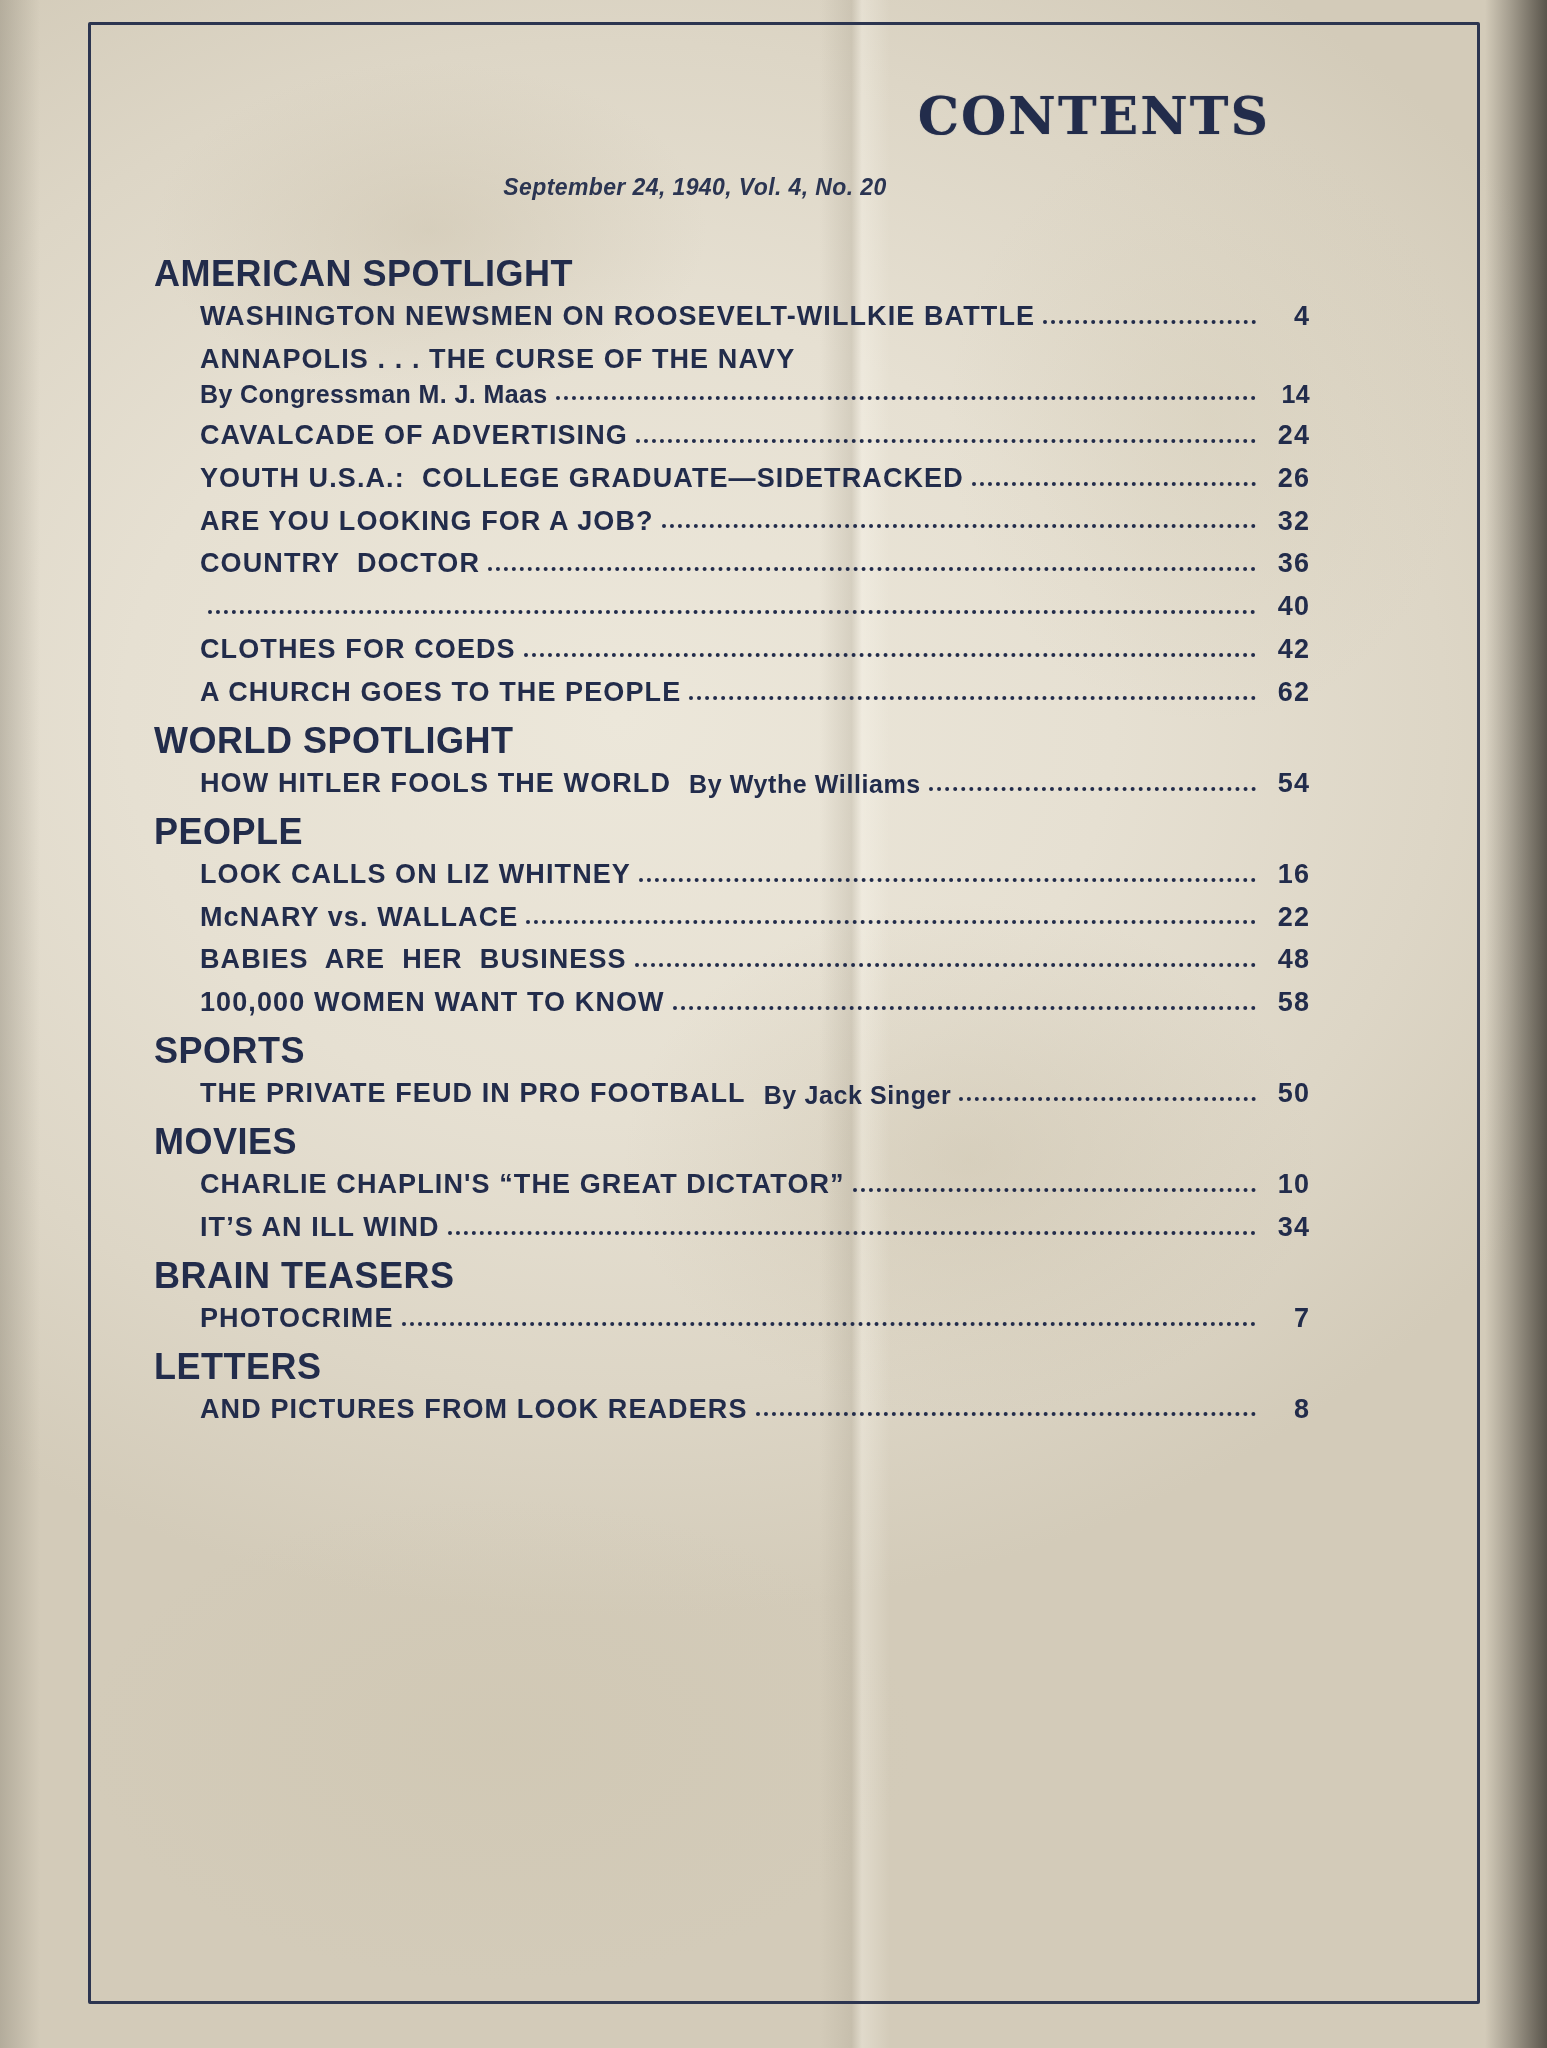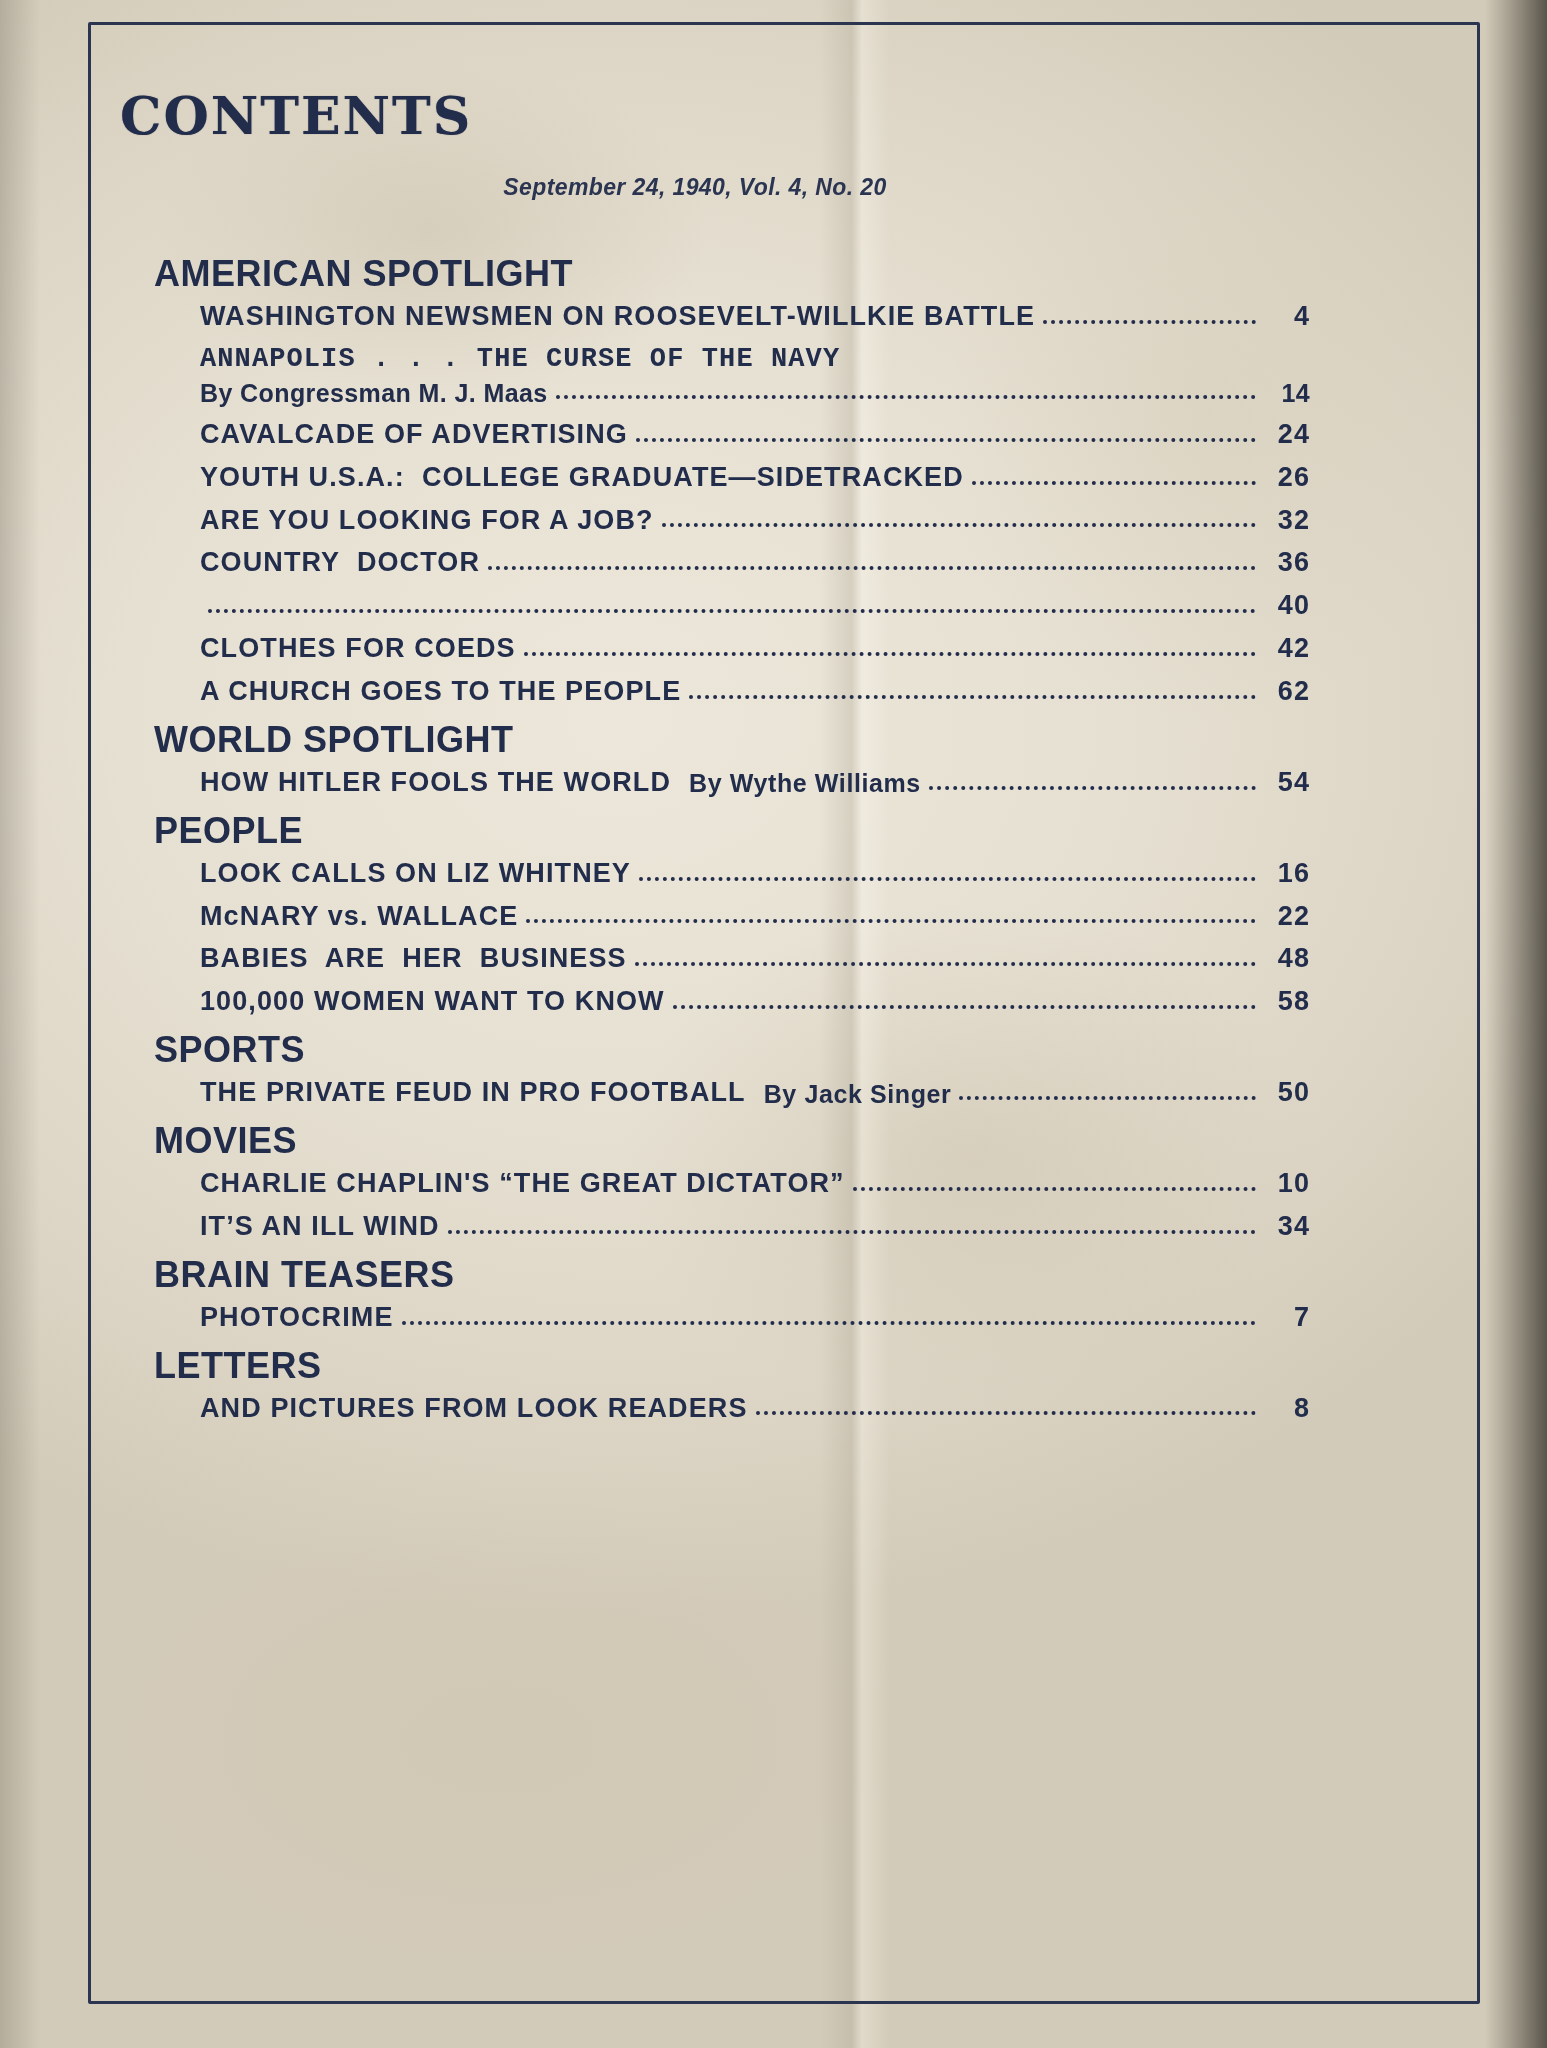--- a/index.html
+++ b/index.html
@@ -68,21 +68,21 @@
   
   #content {
     position: absolute;
     left: 120px;
     top: 60px;
     width: 1340px;
     color: #222c4b;
   }
 
   #toc-title {
-    text-align: left;
+    text-align: right;
     font-family: "DejaVu Serif", serif;
     font-weight: bold;
     font-size: 52px;
     letter-spacing: 2px;
     color: #222c4b;
     margin: 25px 0 0 0;
     padding-right: 190px;
     text-shadow: 0 0 1px rgba(34,44,75,0.5);
   }
   #toc-issue {
@@ -150,21 +150,20 @@
   .entry-twoline {
     padding-left: 48px;
     margin-bottom: 11px;
   }
   .entry-twoline .line1 {
     font-size: 27px;
     font-weight: bold;
     letter-spacing: 1.1px;
     color: #222c4b;
     margin-bottom: 5px;
-    font-family: Liberation Mono, monospace;
   }
   .entry-twoline .line2 {
     display: flex;
     align-items: flex-end;
     font-size: 25px;
     font-weight: bold;
     letter-spacing: 0.4px;
     color: #222c4b;
   }
   .entry-twoline .line2 .byline2 { white-space: pre; }

